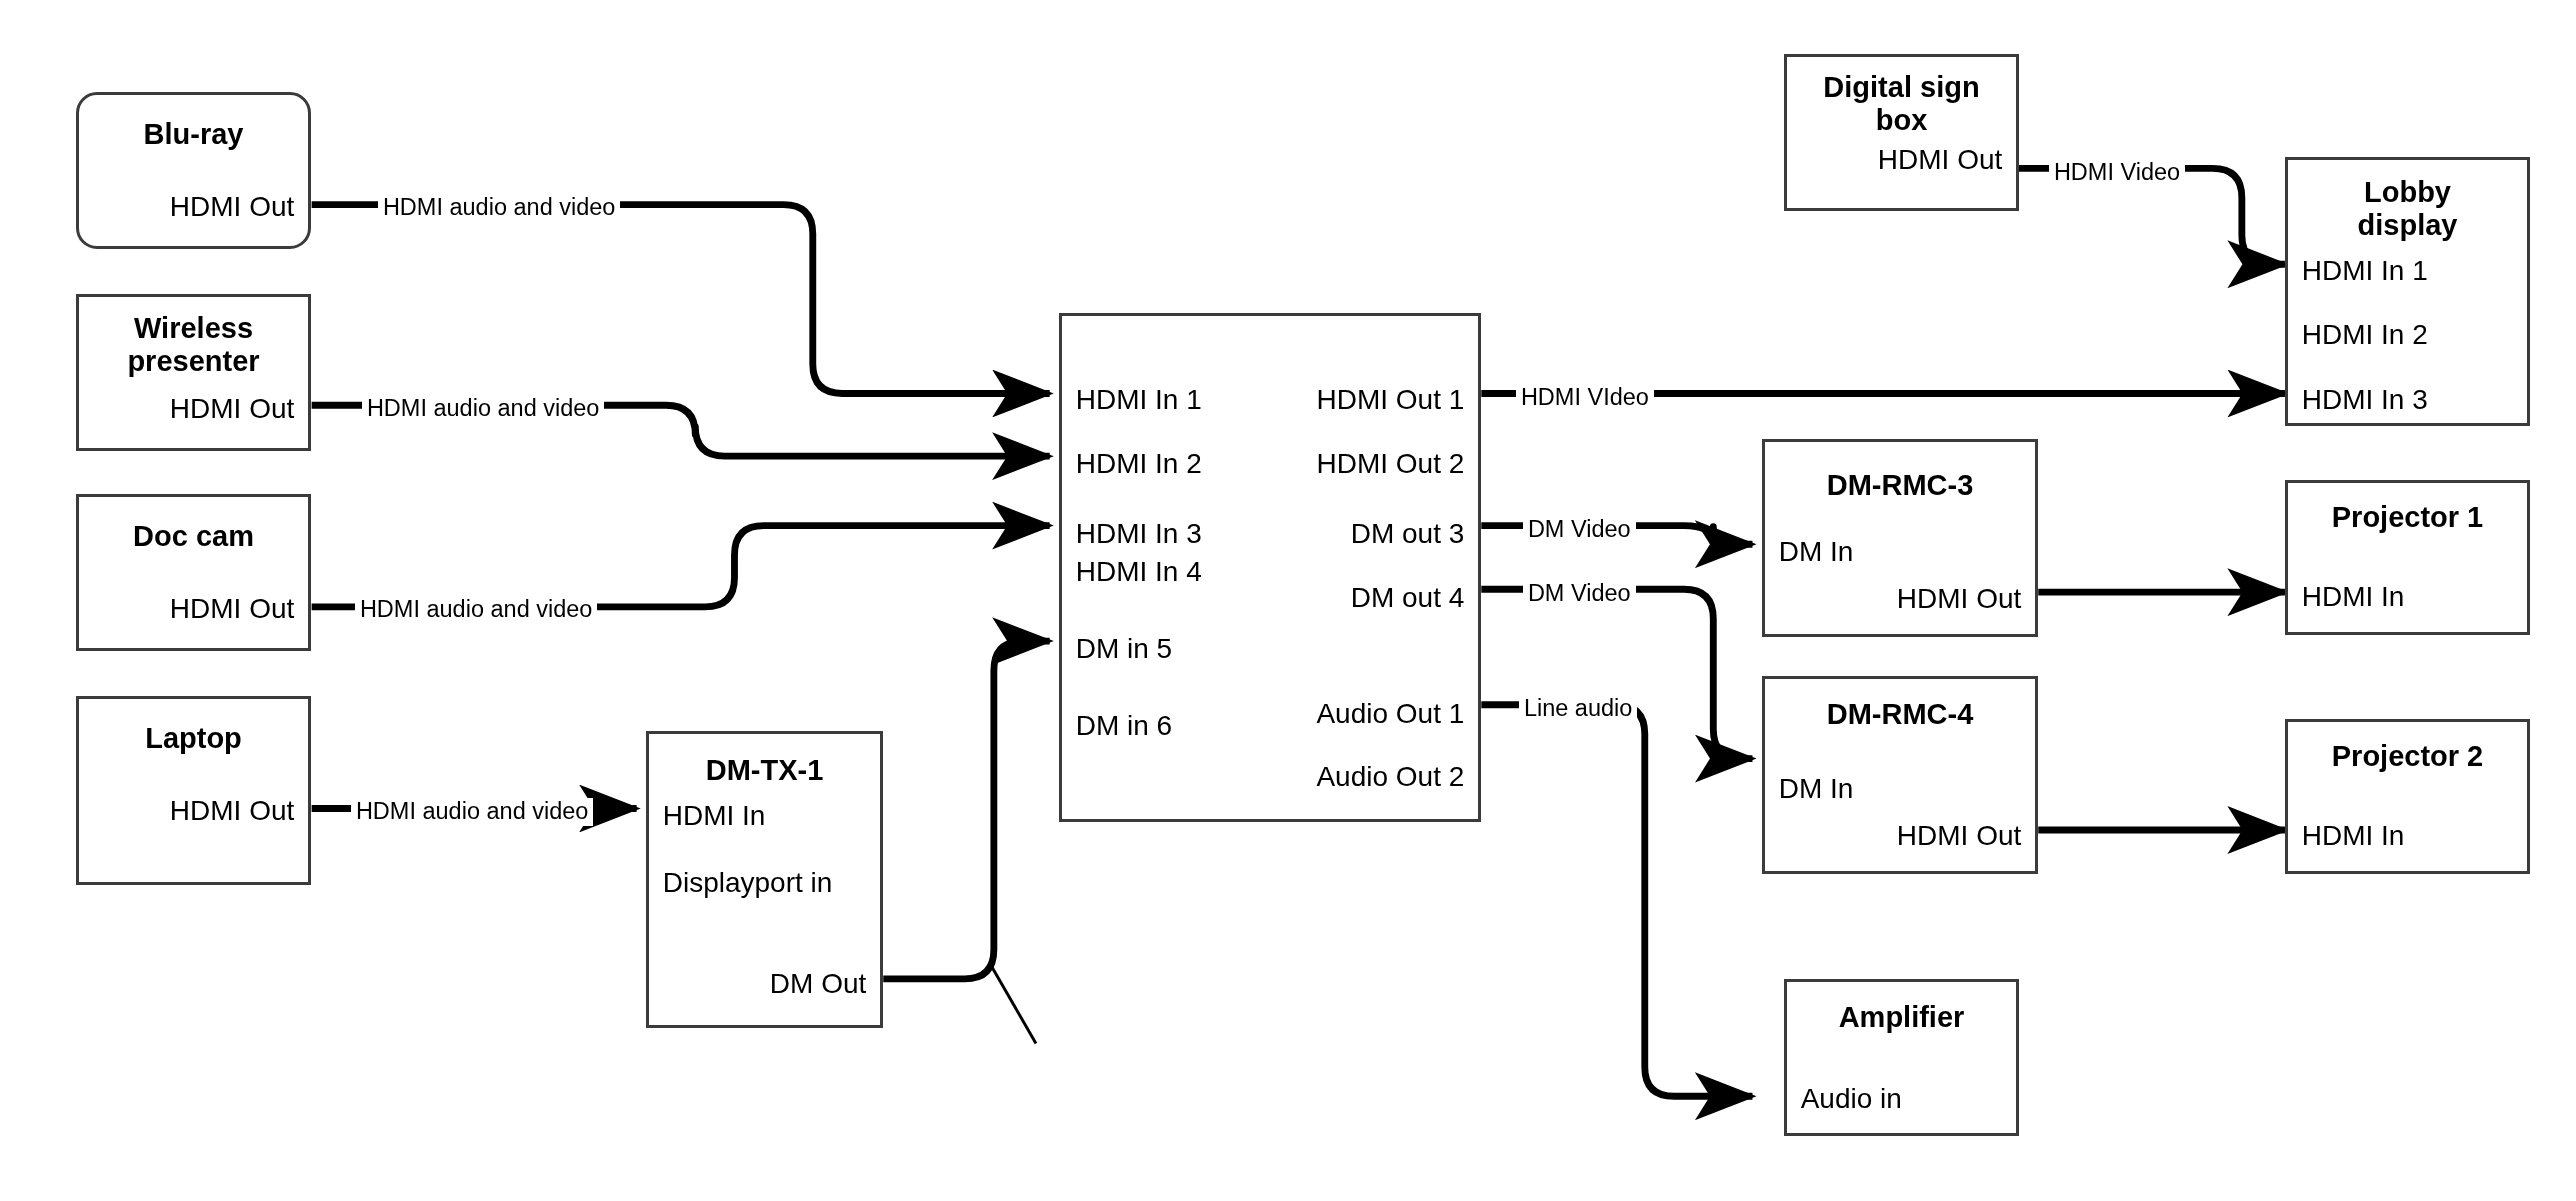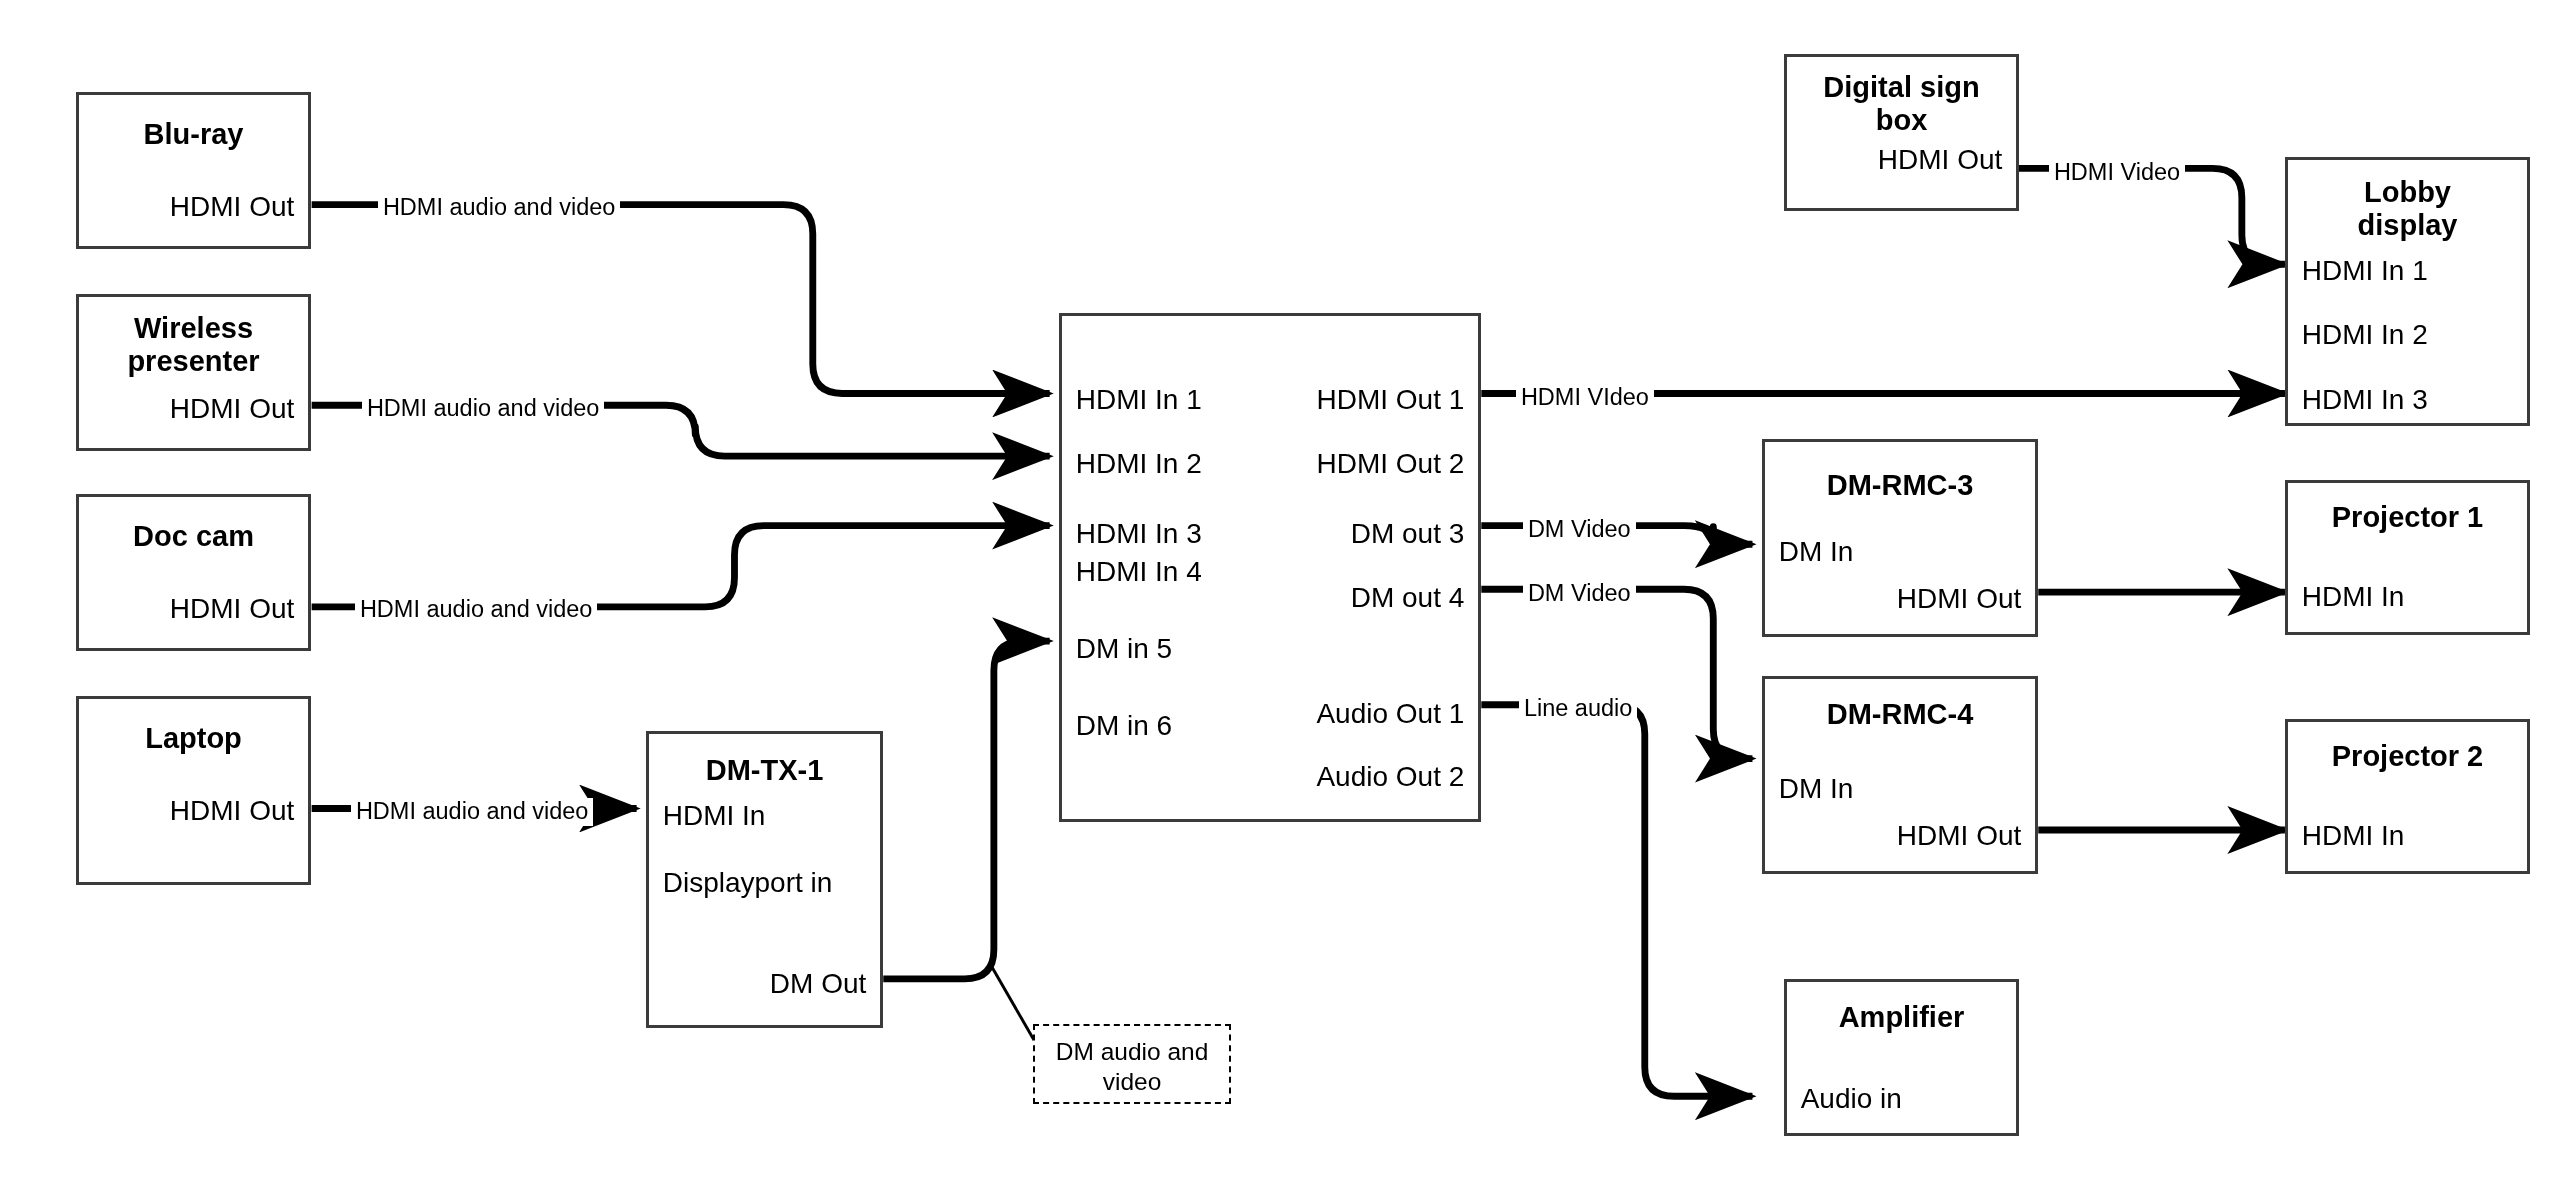--- a/index.html
+++ b/index.html
@@ -107,21 +107,21 @@
       <path d="M 1513 602 L 1720 602 Q 1750 602 1750 632 L 1750 745 Q 1750 775 1780 775 L 1790 775" marker-end="url(#arw)"></path>
 
       <path d="M 1513 720 L 1650 720 Q 1680 720 1680 750 L 1680 1090 Q 1680 1120 1710 1120 L 1790 1120" marker-end="url(#arw)"></path>
 
       <path d="M 2082 605 L 2334 605" marker-end="url(#arw)"></path>
 
       <path d="M 2082 848 L 2334 848" marker-end="url(#arw)"></path>
     </g>
   </svg>
 
-  <div class="node" style="left:76px; top:92px; width:235px; height:157px;">
+  <div class="node" style="left:76px; top:92px; width:235px; height:157px;border-radius:21px;">
     <div class="title" style="top:21.5px;">Blu-ray</div>
     <div class="port right" style="right:13.7px; top:98px;">HDMI Out</div>
   </div>
 
   <div class="node" style="left:76px; top:294px; width:235px; height:157px;">
     <div class="title" style="top:13.7px;">Wireless</div>
     <div class="title" style="top:47px;">presenter</div>
     <div class="port right" style="right:13.7px; top:98px;">HDMI Out</div>
   </div>
 
@@ -211,19 +211,15 @@
   <div class="wire-label" style="left:2049px; top:159px;">HDMI Video</div>
 
   <div class="wire-label" style="left:1516px; top:384px;">HDMI VIdeo</div>
 
   <div class="wire-label" style="left:1523px; top:516px;">DM Video</div>
 
   <div class="wire-label" style="left:1523px; top:580px;">DM Video</div>
 
   <div class="wire-label" style="left:1519px; top:695px;">Line audio</div>
 
-  <div class="callout" style="left:1033px; top:1024px; width:198px; height:80px;">
-    <div>DM audio and</div>
-    <div>video</div>
-  </div>
 
 </div>
 
 
 </body></html>

